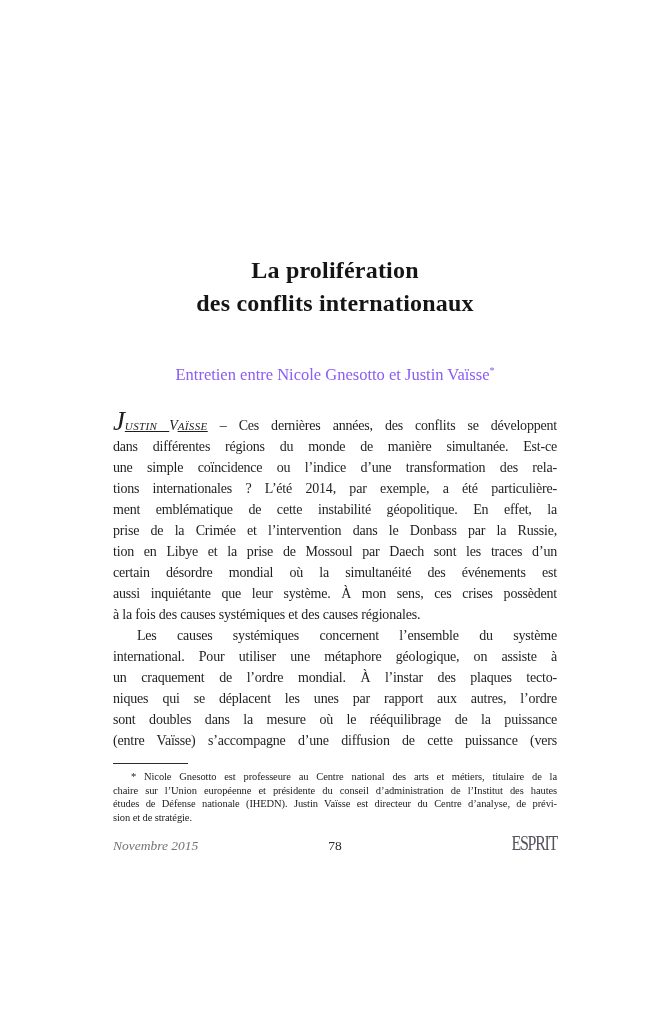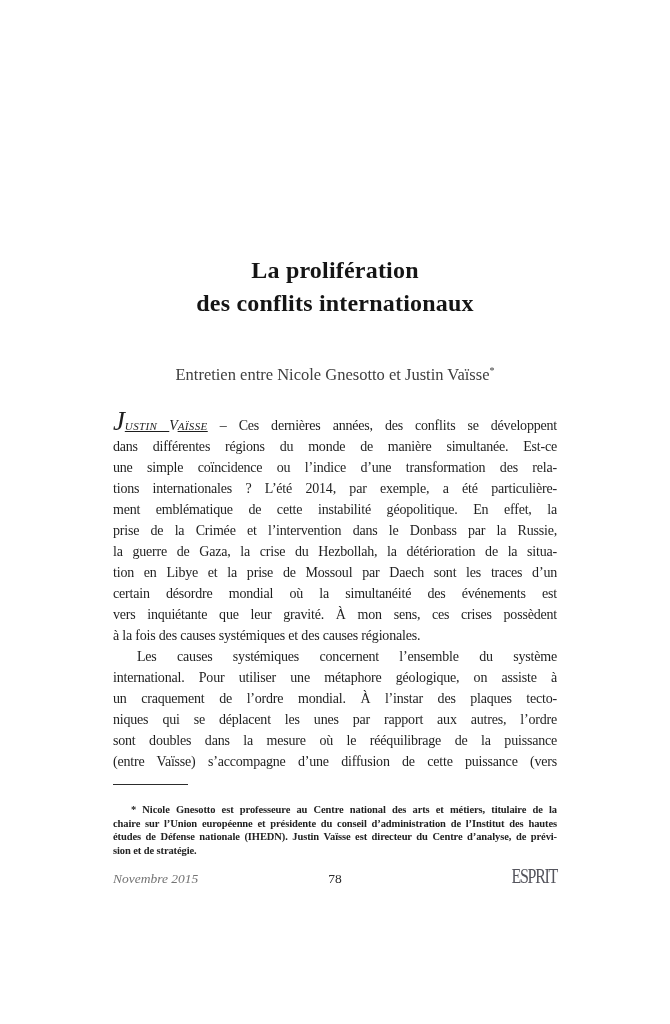--- a/index.html
+++ b/index.html
@@ -29,21 +29,21 @@
     line-height: 33px;
     font-weight: bold;
     color: #151515;
     letter-spacing: 0.2px;
   }
   .subtitle {
     margin-top: 44px;
     text-align: center;
     font-size: 16.5px;
     line-height: 22px;
-    color: #404040;
+    color: #8b5cf6;
   }
   .subtitle .note-marker {
     font-size: 10px;
     vertical-align: super;
     line-height: 0;
   }
   .article { margin-top: 29px; }
   .line {
     width: 444px;
     height: 21px;
@@ -79,21 +79,21 @@
     font-style: italic;
     font-weight: bold;
     color: #191919;
   }
   .footnote-rule {
     margin-top: 12px;
     width: 75px;
     height: 0;
     border-top: 1.6px solid #2c2c2c;
   }
-  .footnote { margin-top: 18px; font-weight: bold; }
+  .footnote { margin-top: 6px; }
   .fn-line {
     width: 444px;
     height: 13.5px;
     line-height: 13.5px;
     font-size: 10.5px;
     letter-spacing: -0.1px;
     text-align: justify;
     text-align-last: justify;
     overflow: hidden;
     color: #222222;
@@ -141,24 +141,23 @@
     <div class="article">
 
       <div class="para p1">
         <div class="line has-dropcap"><span class="speaker"><span class="initial-large">J</span><span class="name-sc">USTIN </span><span class="initial-med">V</span><span class="name-sc">AÏSSE</span></span><span> – Ces dernières années, des conflits se développent</span></div>
         <div data-repeat="interview.p1_lines">
             <div class="line">dans différentes régions du monde de manière simultanée. Est-ce</div>
             <div class="line">une simple coïncidence ou l’indice d’une transformation des rela-</div>
             <div class="line">tions internationales ? L’été 2014, par exemple, a été particulière-</div>
             <div class="line">ment emblématique de cette instabilité géopolitique. En effet, la</div>
             <div class="line">prise de la Crimée et l’intervention dans le Donbass par la Russie,</div>
-            <div class="line">la guerre de Gaza, la crise du Hezbollah, la détérioration de la situa-</div>
             <div class="line">tion en Libye et la prise de Mossoul par Daech sont les traces d’un</div>
             <div class="line">certain désordre mondial où la simultanéité des événements est</div>
-            <div class="line">vers inquiétante que leur gravité. À mon sens, ces crises possèdent</div>
+            <div class="line">aussi inquiétante que leur système. À mon sens, ces crises possèdent</div>
             <div class="line">à la fois des causes systémiques et des causes régionales.</div>
           </div>
       </div>
 
 
       <div class="para p2">
         <div data-repeat="interview.p2_lines">
             <div class="line">Les causes systémiques concernent l’ensemble du système</div>
             <div class="line">international. Pour utiliser une métaphore géologique, on assiste à</div>
             <div class="line">un craquement de l’ordre mondial. À l’instar des plaques tecto-</div>

